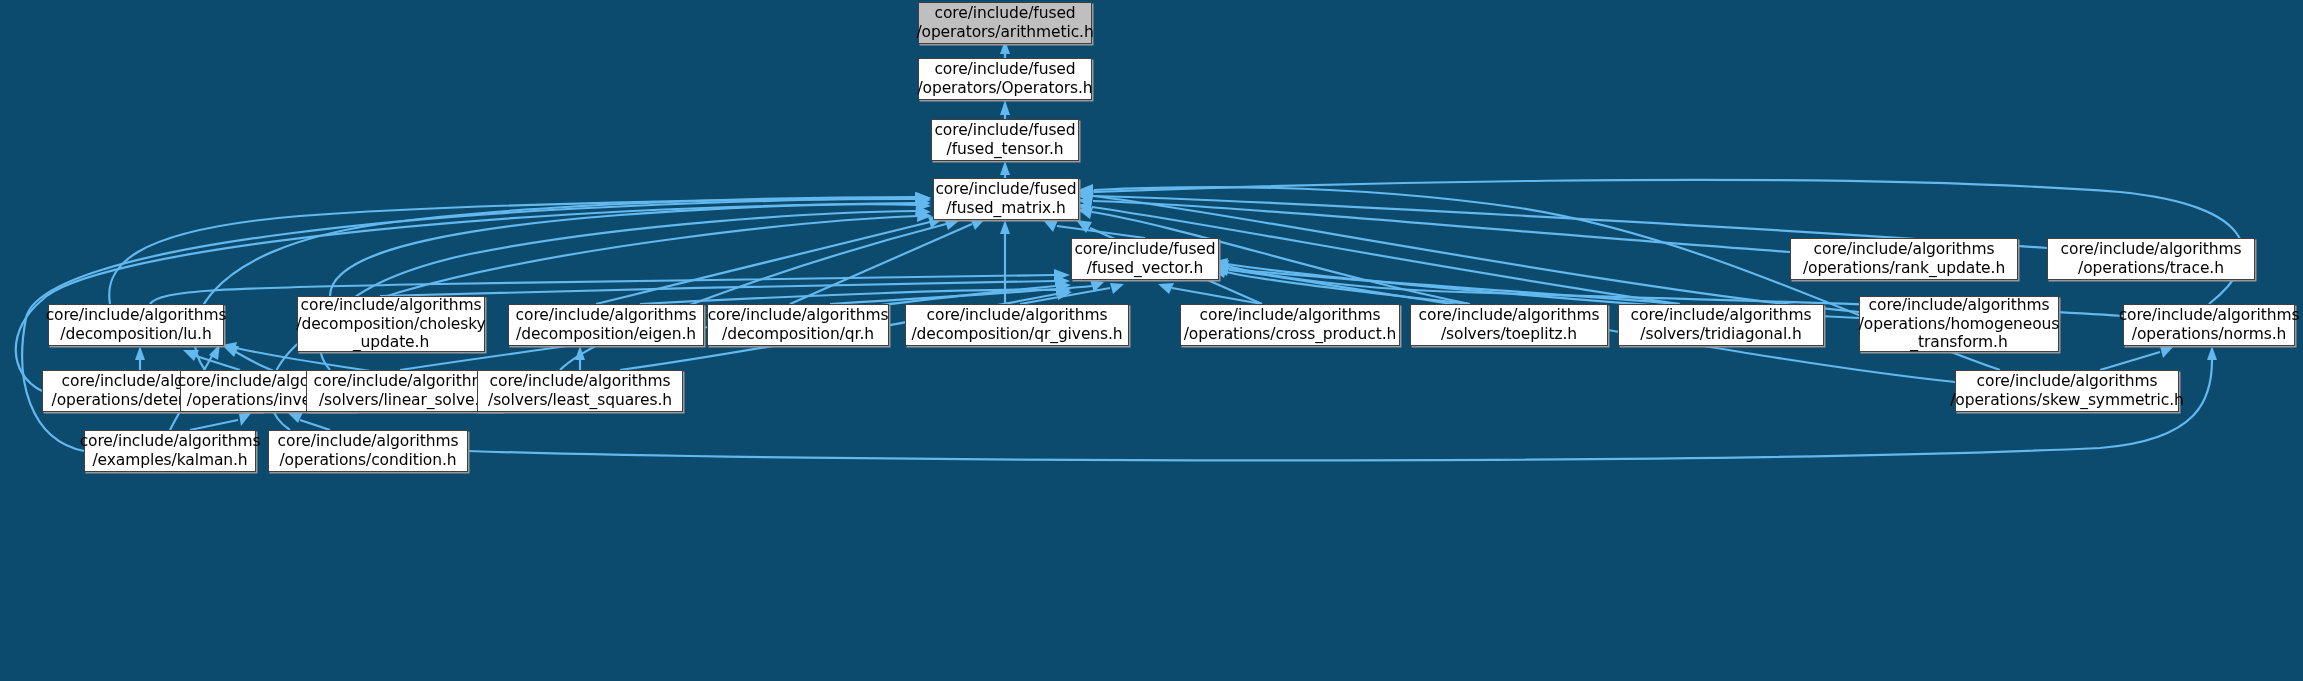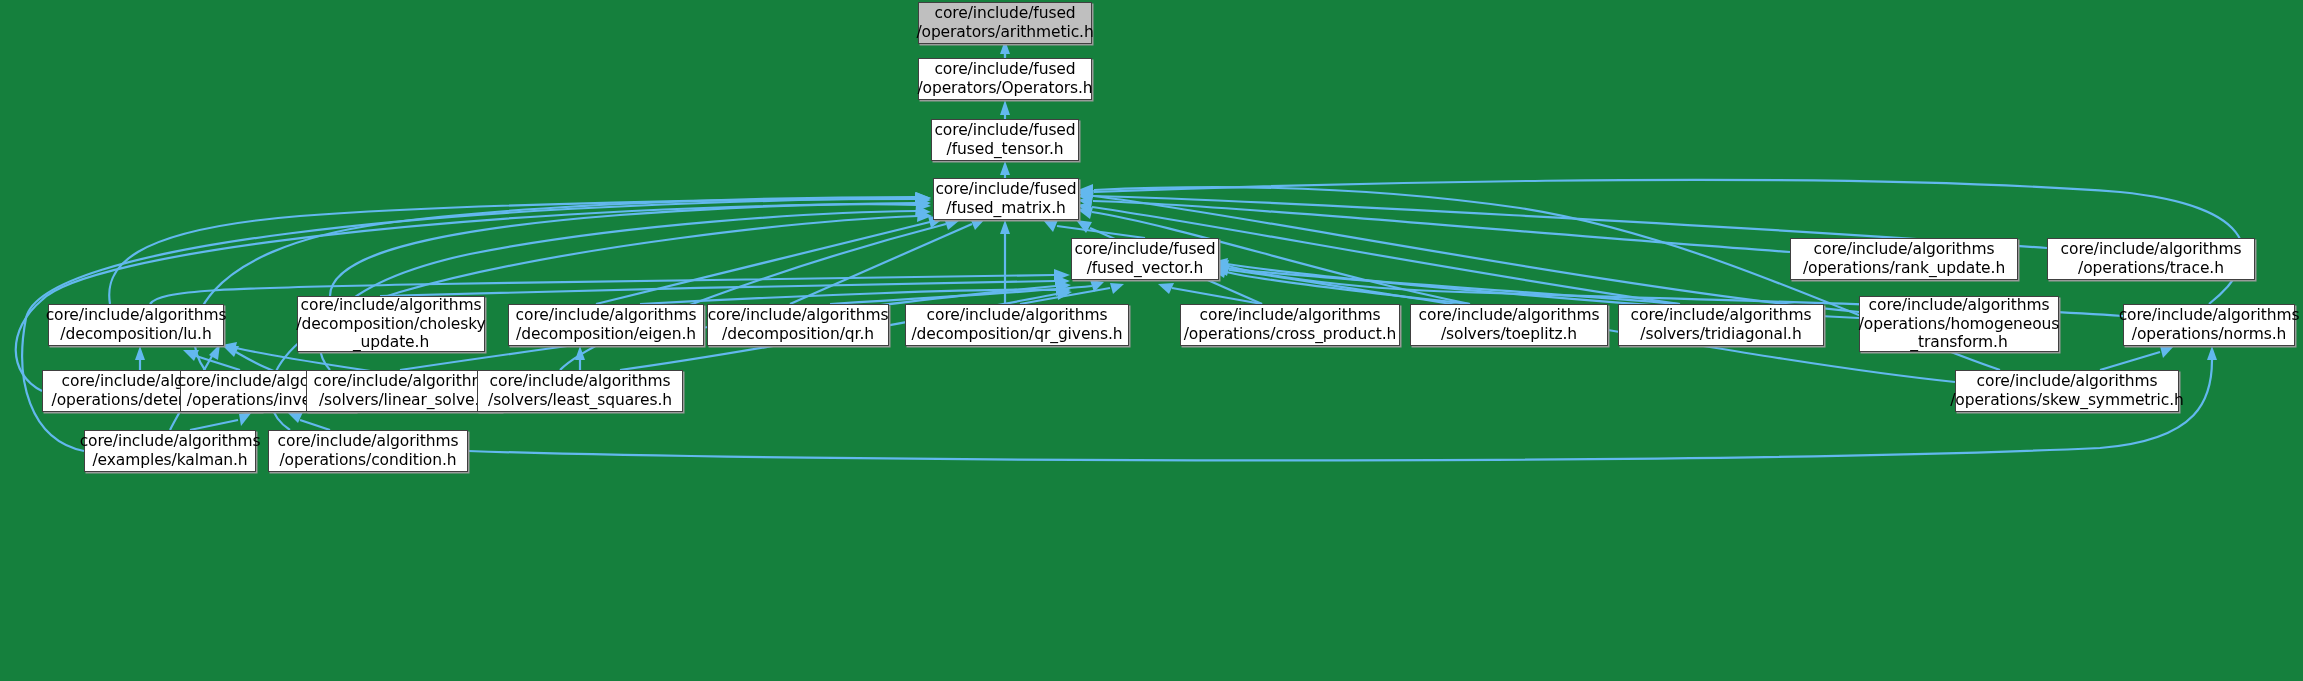--- a/index.html
+++ b/index.html
@@ -49,21 +49,21 @@
     z-index: 5;
     user-select: none;
   }
   .node-box.root {
     background: #bfbfbf;
   }
 </style>
 </head>
 <body>
 
-<div id="graph-root" style="width: 2303px; height: 681px; background: #15803d;">
+<div id="graph-root" style="width: 2303px; height: 681px; background: #0c4a6e;">
   <svg id="graph-svg" viewBox="0 0 2303 681" preserveAspectRatio="none" aria-hidden="true">
 
     <g>
       <path class="edge" d="M1005,58 L1005,52"></path>
       <path class="edge" d="M1005,58 L1005,64"></path>
       <path class="edge" d="M1005,57 L1005,48"></path>
       <polygon class="arrowhead" points="1005,40 1000,54 1010,54"></polygon>
     </g>
     <g>
       <path class="edge" d="M1005,119 L1005,112"></path>

